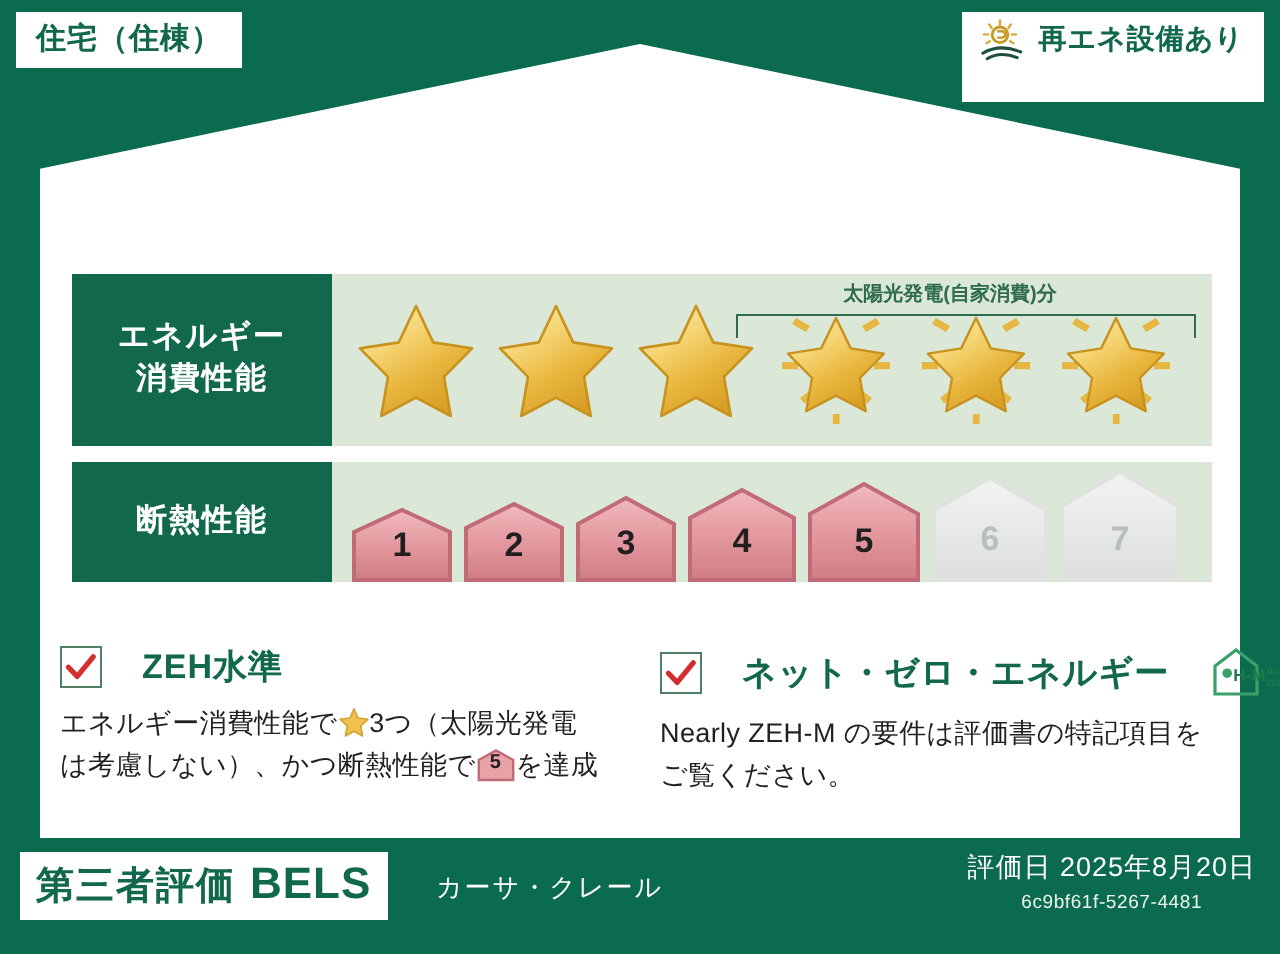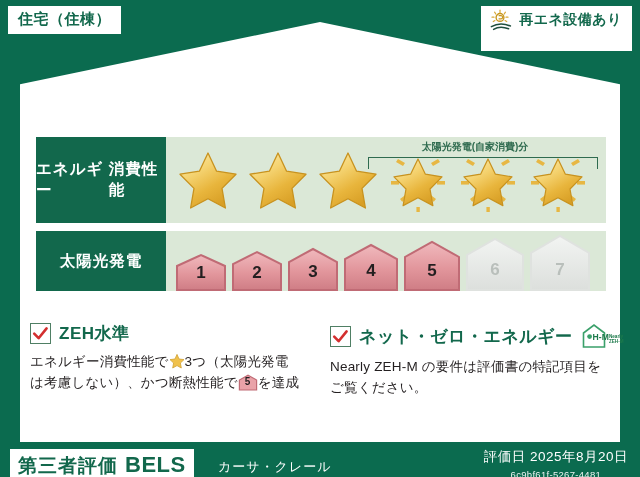--- a/index.html
+++ b/index.html
@@ -58,21 +58,21 @@
     position:absolute;left:36px;top:137px;width:570px;
   }
   .perf-row{
     display:flex;align-items:stretch;height:86px;margin-bottom:8px;
   }
   .perf-row.insul{height:60px;margin-bottom:0;}
   .row-label{
     flex:0 0 130px;
     background:#12684c;
     color:#ffffff;
-    display:flex;flex-direction:row;align-items:center;justify-content:center;
+    display:flex;flex-direction:column;align-items:center;justify-content:center;
     font-weight:bold;font-size:15.5px;line-height:1.35;letter-spacing:1px;
   }
   .row-value{
     flex:1 1 auto;
     background:#dbe8d7;
     position:relative;
     display:flex;align-items:center;
   }
   
   .stars{
@@ -108,21 +108,21 @@
     text-align:center;font-weight:bold;color:#231f20;font-size:17px;
   }
   .badge.off .num{color:#b9bfbb;}
   
   .bottom{
     position:absolute;left:30px;top:322px;width:580px;
     display:flex;gap:20px;
   }
   .bcol{flex:1 1 0;min-width:0;}
   .bhead{
-    display:flex;align-items:center;gap:8px;margin-bottom:7px;
+    display:flex;align-items:center;gap:20px;margin-bottom:7px;
   }
   .chk{
     width:19px;height:19px;flex:0 0 auto;
     border:1.6px solid #4f7f64;background:#fff;
     display:block;
   }
   .bhead-title{
     font-size:17px;font-weight:bold;color:#12684c;letter-spacing:0.5px;
     white-space:nowrap;
   }
@@ -133,21 +133,21 @@
   .inline-star{display:inline-block;vertical-align:-3px;width:16px;height:16px;}
   .inline-badge{
     display:inline-block;vertical-align:-4px;width:20px;height:17px;position:relative;
   }
   .inline-badge .ib-num{
     position:absolute;left:0;right:0;bottom:1px;text-align:center;
     font-size:10px;font-weight:bold;color:#231f20;
   }
   
   .footer{
-    position:absolute;left:0;right:0;bottom:0;height:35px;
+    position:absolute;left:0;right:0;bottom:0;height:58px;
     background:#0b6b4f;
   }
   .bels-box{
     position:absolute;left:10px;top:7px;
     background:#ffffff;padding:3px 8px 4px 8px;
     display:flex;align-items:baseline;gap:7px;
   }
   .bels-jp{font-size:19px;font-weight:bold;color:#12684c;letter-spacing:1px;}
   .bels-en{font-size:22px;font-weight:bold;color:#12684c;letter-spacing:0.5px;}
   .bldg-name{
@@ -271,21 +271,21 @@
               </g>
               <path d="M34 12 L41.4 27.2 L58 29.8 L46 42 L48.9 58.6 L34 50.8 L19.1 58.6 L22 42 L10 29.8 L26.6 27.2 Z" fill="url(#g1)" stroke="#c8921e" stroke-width="1.2" stroke-linejoin="round"></path>
               </svg>
           </div>
         </div>
       </div>
     </div>
 
     <div class="perf-row insul">
       <div class="row-label">
-        <span>太陽光発電</span>
+        <span>断熱性能</span>
       </div>
       <div class="row-value">
         <div class="badges">
 
           <div class="badge">
             <svg width="54" height="38" viewBox="0 0 54 38">
                 <defs>
                   <linearGradient id="pk" x1="0" y1="0" x2="0" y2="1">
               <stop offset="0%" stop-color="#f0b9bd"></stop>
                     <stop offset="55%" stop-color="#e2969c"></stop>

